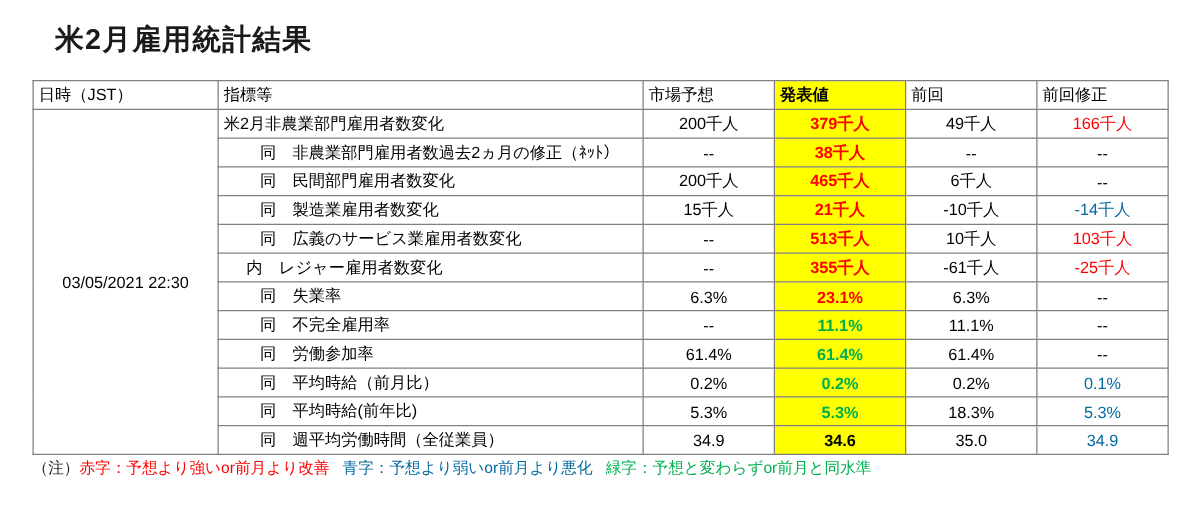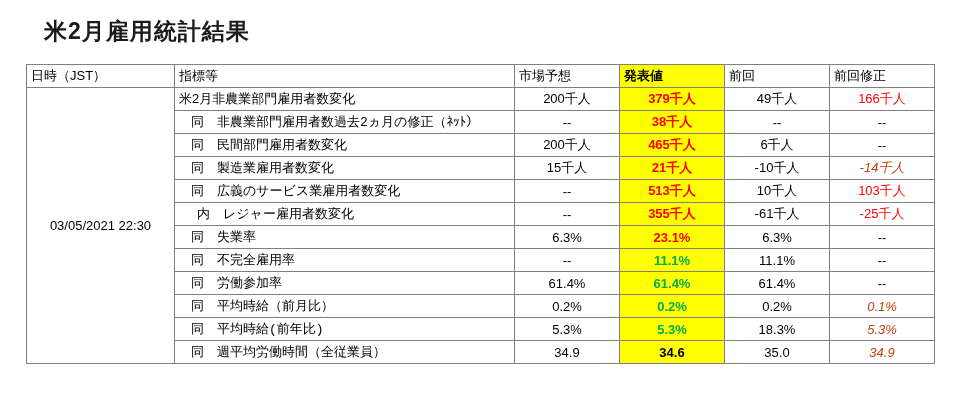--- a/index.html
+++ b/index.html
@@ -65,33 +65,33 @@
 
   td.datecell {
     text-align: center;
     font-size: 13.5px;
   }
   td.item {
     text-align: left;
     padding-left: 10px;
     font-size: 13.5px;
   }
-  td.item.indent1 { padding-left: 16px; font-family: Liberation Mono, monospace; }
+  td.item.indent1 { padding-left: 33px; }
   td.item.indent2 { padding-left: 22px; }
   td.num {
     text-align: center;
     font-size: 13.5px;
   }
   td.num.hlcell {
     background: #ffff00;
     font-weight: bold;
     margin-left: 26px;
   }
   .c-red   { color: #ff0000; }
-  .c-blue  { color: #c2410c; font-style: italic; }
+  .c-blue  { color: #0369a1; }
   .c-green { color: #00b050; }
   .c-black { color: #000000; }
 
   .notes {
     position: absolute;
     left: 26px;
     top: 364px;
     width: 910px;
     font-size: 12.5px;
     line-height: 1.75;
@@ -208,15 +208,18 @@
             <td class="num c-black">34.9</td>
             <td class="num hlcell c-black">34.6</td>
             <td class="num c-black">35.0</td>
             <td class="num c-blue">34.9</td>
           </tr>
         </tbody>
     </table>
   </div>
 
   <div class="notes">
+    <div class="line2">
+      <span>（注）</span><span class="c-red">赤字：予想より強いor前月より改善</span>&nbsp;&nbsp;&nbsp;<span class="c-blue">青字：予想より弱いor前月より悪化</span>&nbsp;&nbsp;&nbsp;<span class="c-green">緑字：予想と変わらずor前月と同水準</span>
+    </div>
   </div>
 
 </div>
 
 </body></html>

